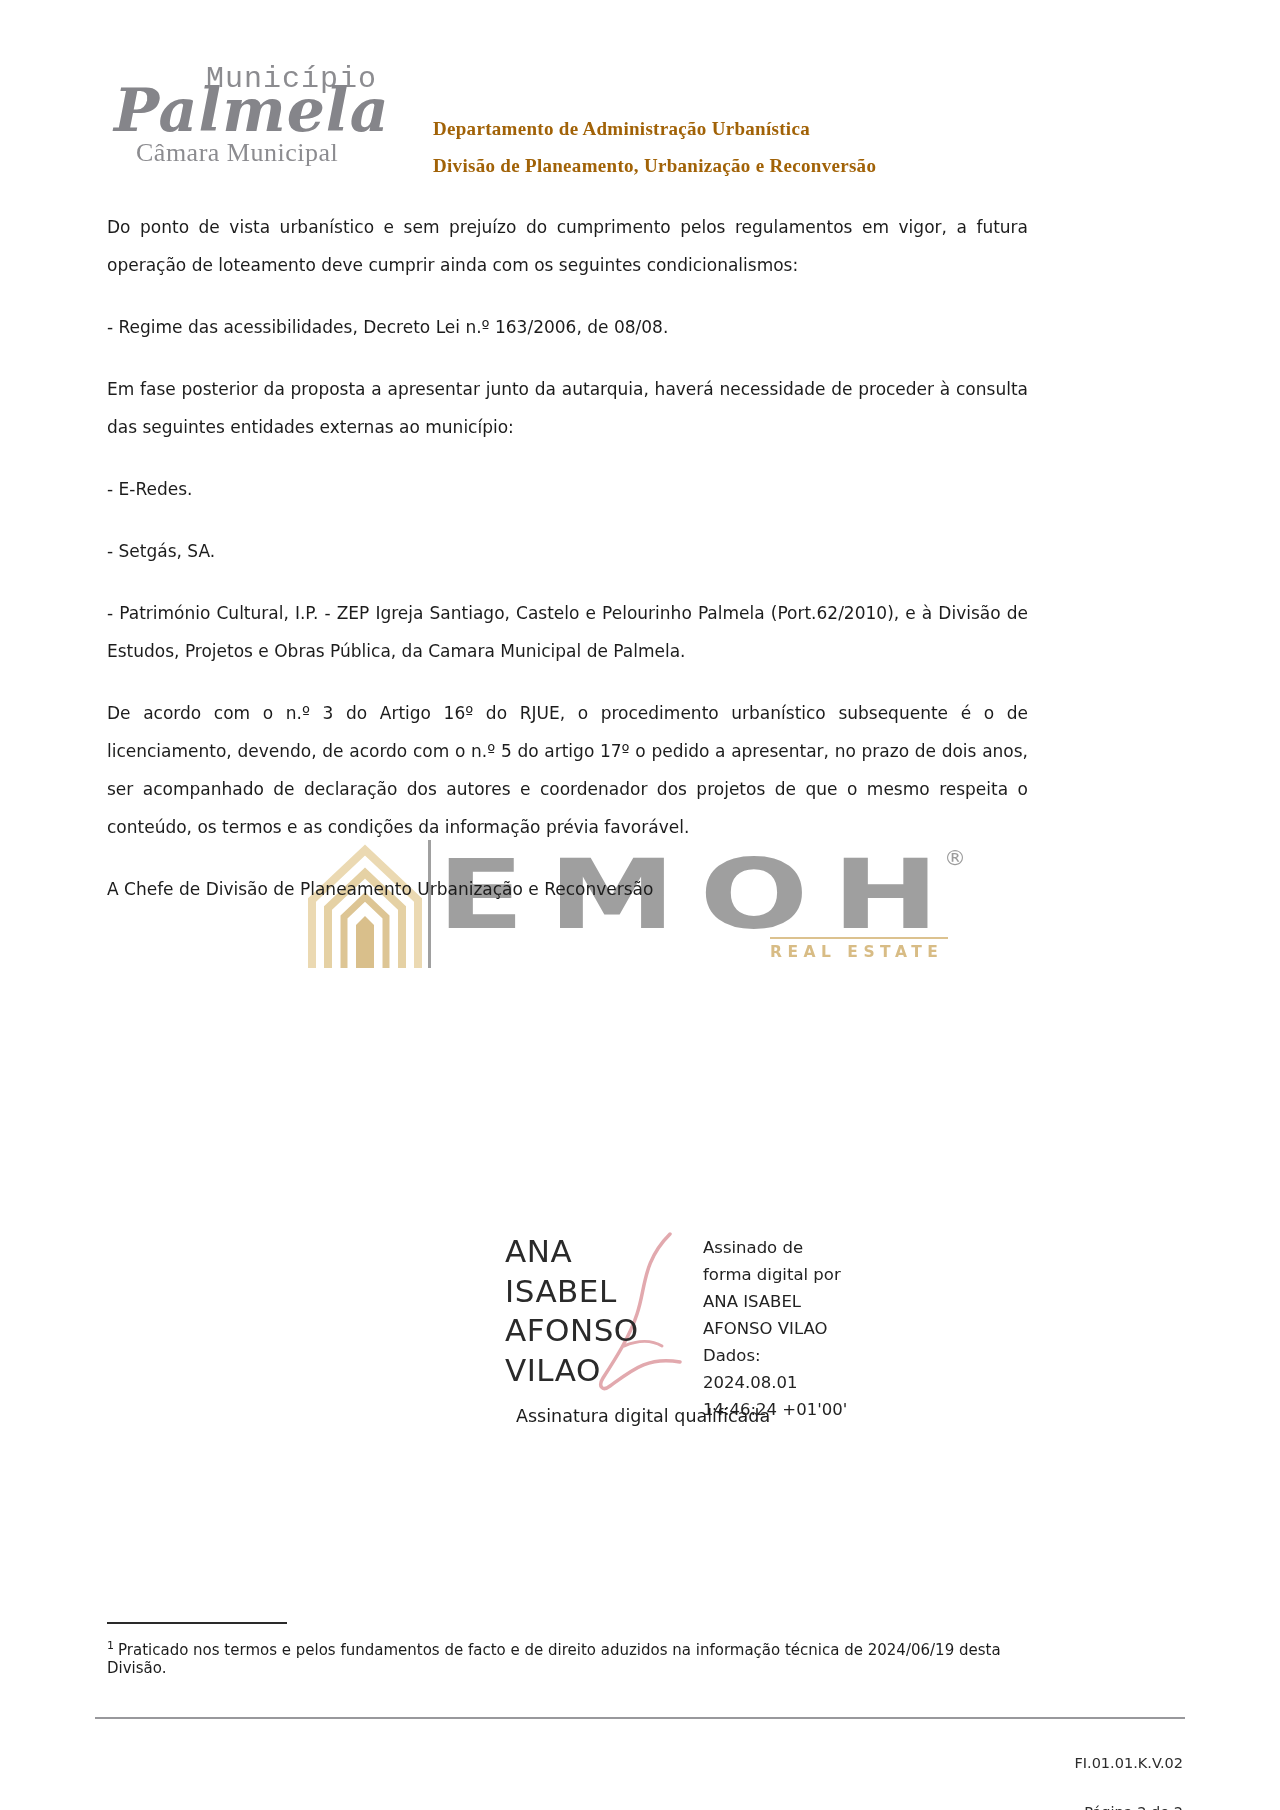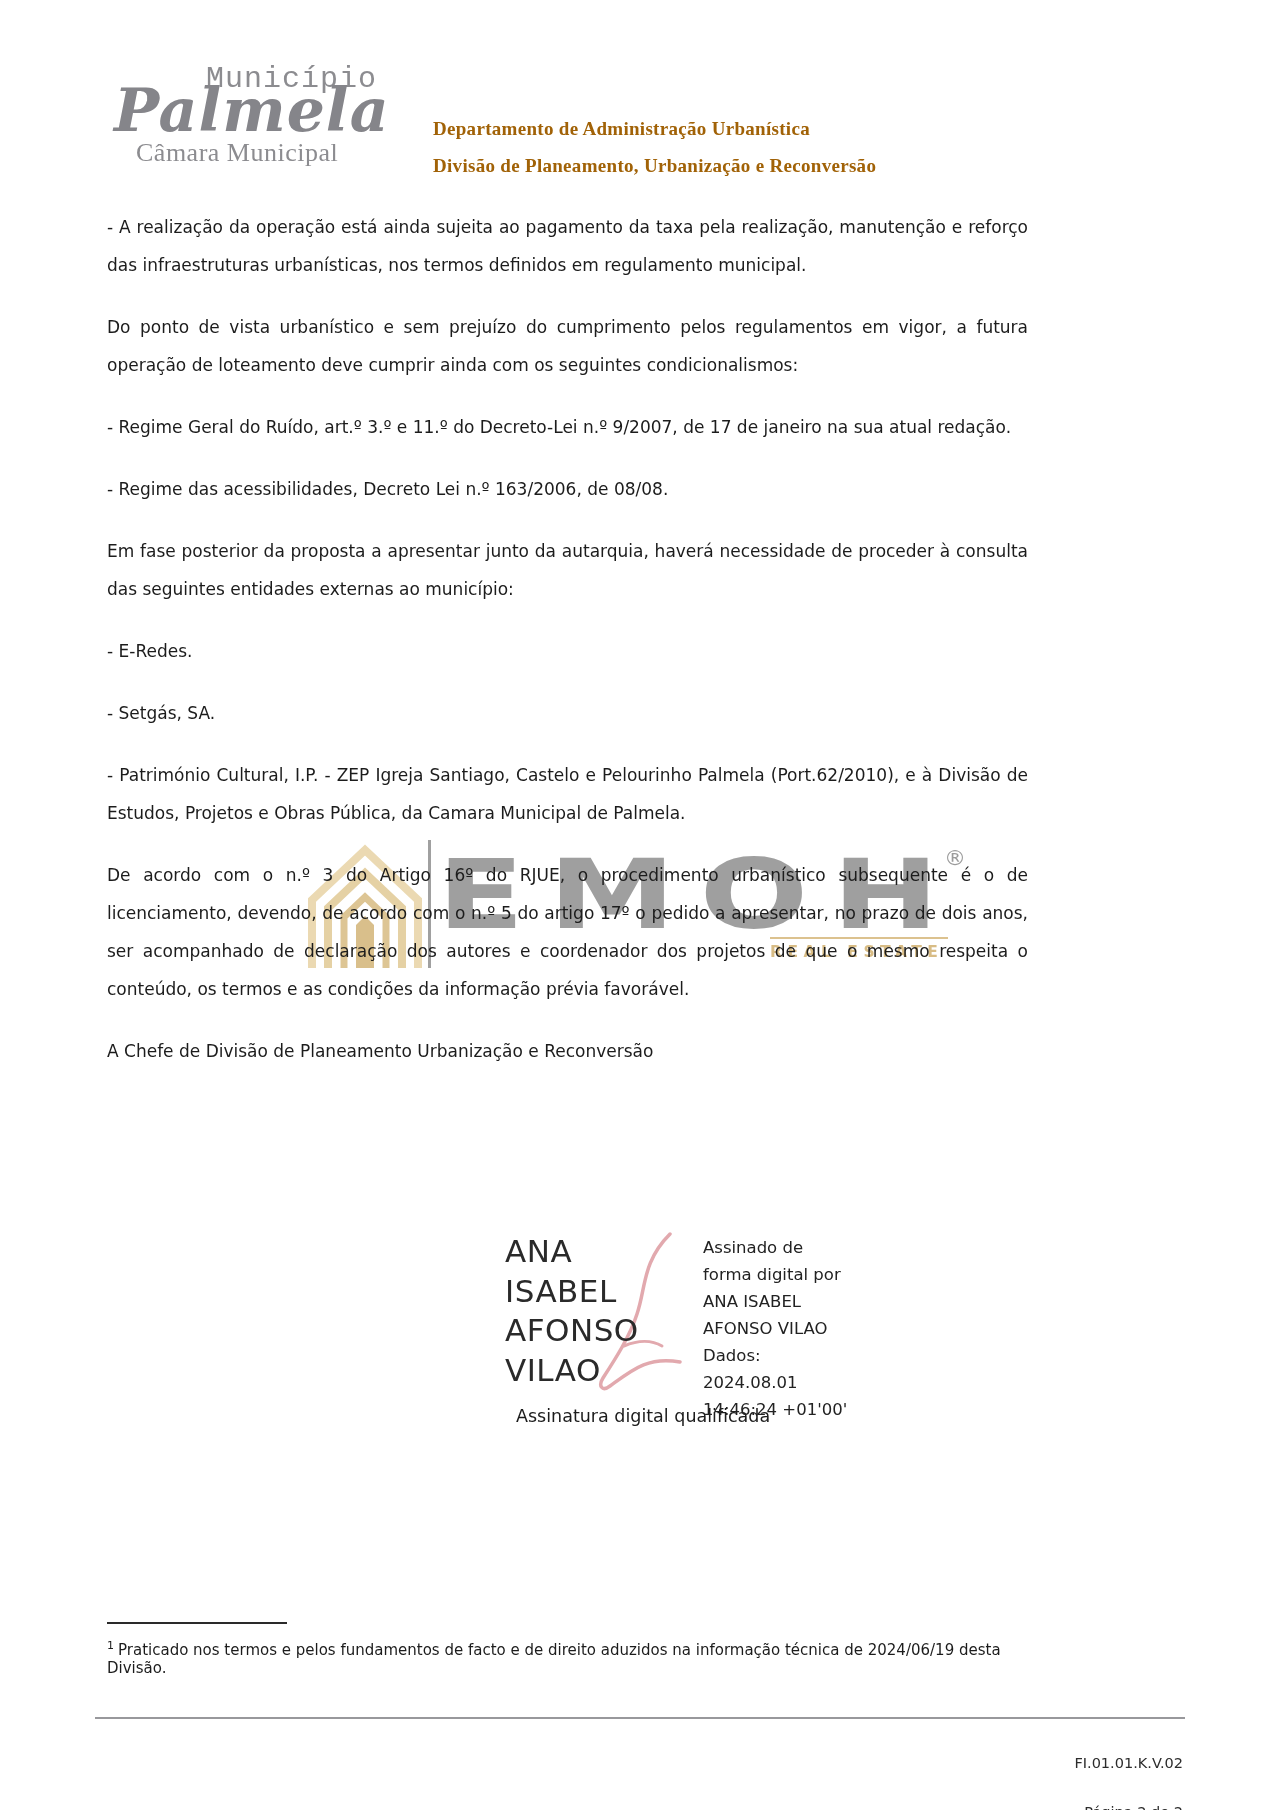--- a/index.html
+++ b/index.html
@@ -96,23 +96,21 @@
     <div class="wm-sub">REAL ESTATE</div>
   </div>
 
   <div class="logo-municipio">Município</div>
   <div class="logo-palmela">Palmela</div>
   <div class="logo-camara">Câmara Municipal</div>
   <div class="dept1">Departamento de Administração Urbanística</div>
   <div class="dept2">Divisão de Planeamento, Urbanização e Reconversão</div>
 
   <div class="doc-body">
-    <p>- A realização da operação está ainda sujeita ao pagamento da taxa pela realização, manutenção e reforço das infraestruturas urbanísticas, nos termos definidos em regulamento municipal.</p>
     <p>Do ponto de vista urbanístico e sem prejuízo do cumprimento pelos regulamentos em vigor, a futura operação de loteamento deve cumprir ainda com os seguintes condicionalismos:</p>
-    <p>- Regime Geral do Ruído, art.º 3.º e 11.º do Decreto-Lei n.º 9/2007, de 17 de janeiro na sua atual redação.</p>
     <p>- Regime das acessibilidades, Decreto Lei n.º 163/2006, de 08/08.</p>
     <p>Em fase posterior da proposta a apresentar junto da autarquia, haverá necessidade de proceder à consulta das seguintes entidades externas ao município:</p>
     <p class="no-justify">- E-Redes.</p>
     <p class="no-justify">- Setgás, SA.</p>
     <p>- Património Cultural, I.P. - ZEP Igreja Santiago, Castelo e Pelourinho Palmela (Port.62/2010), e à Divisão de Estudos, Projetos e Obras Pública, da Camara Municipal de Palmela.</p>
     <p>De acordo com o n.º 3 do Artigo 16º do RJUE, o procedimento urbanístico subsequente é o de licenciamento, devendo, de acordo com o n.º 5 do artigo 17º o pedido a apresentar, no prazo de dois anos, ser acompanhado de declaração dos autores e coordenador dos projetos de que o mesmo respeita o conteúdo, os termos e as condições da informação prévia favorável.</p>
     <p class="no-justify">A Chefe de Divisão de Planeamento Urbanização e Reconversão</p>
   </div>
 
   <div class="sig-name">ANA

